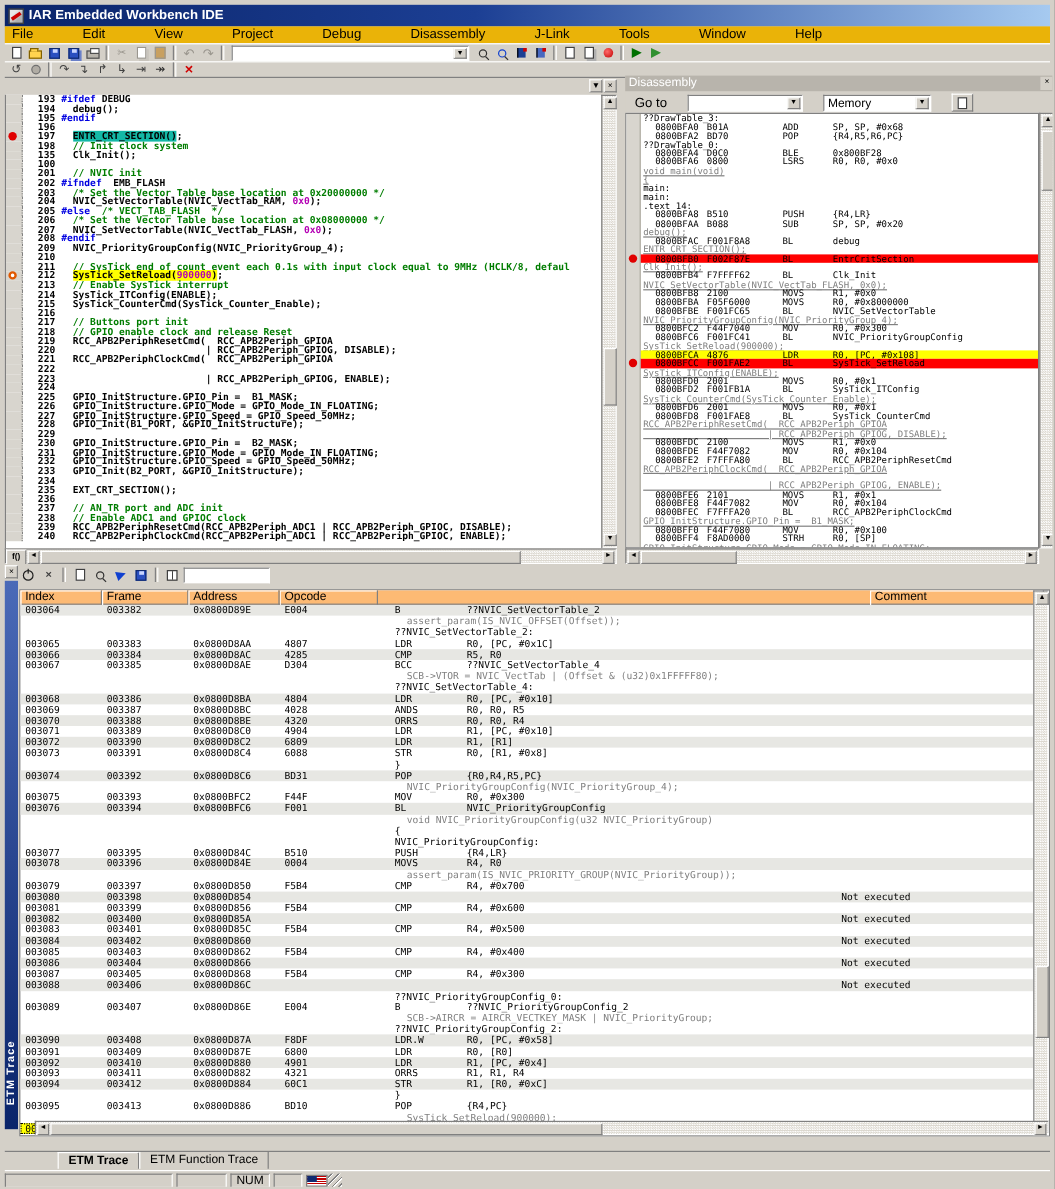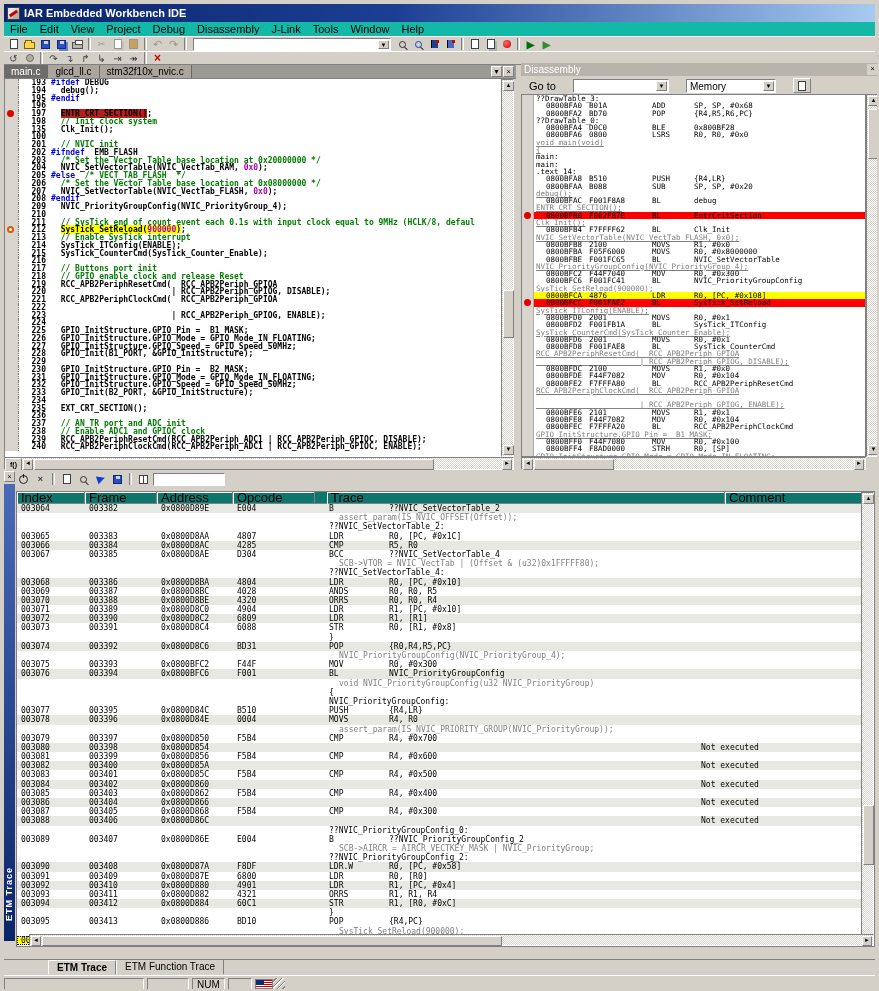--- a/index.html
+++ b/index.html
@@ -13,21 +13,21 @@
   }
   .raised { border-top:1px solid #fff; border-left:1px solid #fff; border-right:1px solid #808080; border-bottom:1px solid #808080; }
   .sunken { border-top:1px solid #808080; border-left:1px solid #808080; border-right:1px solid #fff; border-bottom:1px solid #fff; }
 
   
   #titlebar { position:absolute; left:2px; top:2px; right:2px; height:18px;
     background:linear-gradient(90deg,#0a246a 0%,#1c3f94 45%,#a6caf0 100%);
     color:#fff; font-weight:bold; display:flex; align-items:center; gap:4px; padding-left:3px; }
   #app-icon { width:13px; height:13px; background:linear-gradient(135deg,#e8e8e8 30%,#b0b0b0 70%); position:relative; border:1px solid #404040;}
   #app-icon::after{ content:""; position:absolute; left:1px; top:4px; width:9px; height:3px; background:#cc0000; transform:rotate(-35deg); }
-  #menubar { position:absolute; left:2px; top:20px; right:2px; height:14px; display:flex; background:#14b8a6; }
+  #menubar { position:absolute; left:2px; top:20px; right:2px; height:14px; display:flex; background:#eab308;gap:29px; }
   .menu-item { padding:0 6px; height:14px; line-height:14px; }
 
   .toolbar { position:absolute; left:2px; right:2px; display:flex; align-items:center; gap:1px; padding-left:2px; background:#d4d0c8; border-top:1px solid #fff; }
   #toolbar-main { top:34px; height:15px; }
   #toolbar-debug { top:49px; height:14px; border-bottom:1px solid #808080; }
   .tbtn { width:15px; height:13px; display:flex; align-items:center; justify-content:center; font-size:9px; color:#404040; position:relative; }
   .tsep { width:3px; height:12px; border-left:1px solid #808080; border-right:1px solid #fff; margin:0 2px; }
   .ticon { position:relative; }
   .i-page { width:8px; height:10px; background:#fff; border:1px solid #404040; }
   .i-folder { width:11px; height:7px; background:#ffd34e; border:1px solid #806000; position:relative; margin-top:2px;}
@@ -56,21 +56,21 @@
   .winbtn { width:11px; height:11px; background:#d4d0c8; font-size:7px; line-height:10px; text-align:center; }
   #editor-body { position:absolute; left:0; top:14px; width:497px; height:378px; background:#fff; overflow:hidden; border-left:1px solid #808080;}
   .eline { height:7.75px; white-space:pre; display:flex; }
   .egut { width:14px; flex:0 0 14px; background:#d8d5ce; border-right:1px dotted #808080; position:relative; }
   .enum { width:32px; flex:0 0 32px; text-align:right; padding-right:5px; color:#000; }
   .etext { flex:1; }
   #editor-body, .enum, .etext { font-family:"DejaVu Sans Mono","Liberation Mono",monospace; font-size:8px; font-weight:bold; line-height:7.75px; }
   .bpr { position:absolute; left:2px; top:0px; width:7px; height:7px; border-radius:50%; background:#e00000; }
   .bpo { position:absolute; left:2px; top:0px; width:7px; height:7px; border-radius:50%; border:2px solid #e05800; background:#fff; }
   .pp { color:#0000e0;margin-top:20px; } .cm { color:#007d00; } .c { color:#000; } .n { color:#b400b4; }
-  .hr { background:#b91c1c; color:#000; } .hy { background:#ffff00; color:#000; } .hyn { background:#ffff00; color:#b400b4; }
+  .hr { background:#14b8a6; color:#000; } .hy { background:#ffff00; color:#000; } .hyn { background:#ffff00; color:#b400b4; }
   .scroll { background:repeating-conic-gradient(#ffffff 0% 25%, #d9d5cc 0% 50%) 0 0/2px 2px; }
   .sc-btn { position:absolute; background:#d4d0c8; font-size:6px; text-align:center; color:#000; }
   .sc-thumb { position:absolute; background:#d4d0c8; }
   #editor-vscroll { position:absolute; left:497px; top:14px; width:13px; height:378px; }
   #editor-hscroll { position:absolute; left:0px; top:392px; width:510px; height:13px; }
   #fn-btn { position:absolute; left:0; top:0; width:17px; height:13px; font-size:7px; font-weight:bold; text-align:center; line-height:12px; background:#d4d0c8;}
 
   
   #disasm { position:absolute; left:519px; top:61px; width:358px; height:407px; background:#d4d0c8; }
   #disasm-title { position:absolute; left:0; top:0; right:0; height:13px; background:#b8b4ac; color:#fff; font-size:10px; padding-left:3px; line-height:13px; }
@@ -96,21 +96,21 @@
   #trace-strip-close { position:absolute; left:0; top:1px; width:11px; height:11px; background:#d4d0c8; font-size:7px; text-align:center; line-height:10px;}
   #trace-strip-bar { position:absolute; left:0; top:14px; width:11px; bottom:18px; background:linear-gradient(180deg,#4a6ab8,#0a246a); }
   #trace-strip-label { position:absolute; left:0; bottom:20px; width:11px; color:#fff; font-size:9px; font-weight:bold; writing-mode:vertical-rl; transform:rotate(180deg); text-align:left; letter-spacing:1px; }
   #trace-toolbar { position:absolute; left:12px; top:1px; height:16px; display:flex; align-items:center; gap:2px; }
   .i-power { width:9px; height:9px; border:1px solid #202020; border-radius:50%; position:relative;}
   .i-power::after{ content:""; position:absolute; left:3px; top:-2px; width:1px; height:4px; background:#202020;}
   .i-bluetri { width:0; height:0; border-left:8px solid #1040d0; border-top:4px solid transparent; border-bottom:4px solid transparent; transform:rotate(-20deg);}
   .i-cols { width:9px; height:9px; border:1px solid #404040; background:linear-gradient(90deg,#fff 45%,#404040 45%,#404040 55%,#fff 55%);}
   #trace-filter { width:72px; height:13px; background:#fff; border:1px solid; border-color:#808080 #fff #fff #808080; font-size:9px; }
   #trace-table { position:absolute; left:12px; top:21px; right:0px; bottom:12px; background:#fff; border:1px solid #808080; }
-  #trace-header { position:absolute; left:0; top:0; right:13px; height:12px; background:#0f766e; border-bottom:1px solid #808080; font-size:13px; }
+  #trace-header { position:absolute; left:0; top:0; right:13px; height:12px; background:#fdba74; border-bottom:1px solid #808080; font-size:10px; }
   .th { position:absolute; top:0; height:12px; line-height:12px; padding-left:4px; border-right:1px solid #808080; box-shadow:inset 1px 1px 0 #fff; }
   #trace-rows { position:absolute; left:0; top:12px; right:13px; bottom:0; overflow:hidden;
     font-family:"DejaVu Sans Mono","Liberation Mono",monospace; font-size:8px; line-height:9.2px; white-space:pre; }
   .trow { height:9.2px; position:relative; }
   .trow.shade { background:#e7e7e3; }
   .trow.sel { background:#ffff00; outline:1px dotted #000; outline-offset:-1px; }
   .tc { position:absolute; top:0; }
   .tc-i { left:4px; } .tc-f { left:72px; } .tc-a { left:144px; } .tc-o { left:220px;text-align:center; }
   .tc-m { left:312px; } .tc-p { left:372px; } .tc-c { left:684px; }
   .tc-src { left:322px; color:#808080; } .tc-lbl { left:312px; }
@@ -242,25 +242,20 @@
     <span class="tbtn ticon">
       <span style="font-size:10px;color:#303030">↠</span>
     </span>
     <span class="tsep"></span>
     <span class="tbtn ticon">
       <span class="redx">×</span>
     </span>
   </div>
 
 <div id="editor">
-  <div id="editor-tabs">
-      <span class="etab active">main.c</span>
-      <span class="etab">glcd_ll.c</span>
-      <span class="etab">stm32f10x_nvic.c</span>
-    </div>
   <div id="editor-winbtns">
     <div class="winbtn raised">▼</div>
     <div class="winbtn raised">×</div>
   </div>
   <div id="editor-body">
       <div class="eline"><span class="egut"></span><span class="enum">193</span><span class="etext"><span class="pp">#ifdef</span><span class="c"> DEBUG</span></span></div>
       <div class="eline"><span class="egut"></span><span class="enum">194</span><span class="etext"><span class="c">  debug();</span></span></div>
       <div class="eline"><span class="egut"></span><span class="enum">195</span><span class="etext"><span class="pp">#endif</span></span></div>
       <div class="eline"><span class="egut"></span><span class="enum">196</span><span class="etext"></span></div>
       <div class="eline"><span class="egut"><span class="bpr"></span></span><span class="enum">197</span><span class="etext"><span class="c">  </span><span class="hr">ENTR_CRT_SECTION()</span><span class="c">;</span></span></div>
@@ -387,21 +382,20 @@
         <span class="i-cols"></span>
       </span>
       <input id="trace-filter" style="">
     </div>
   <div id="trace-table">
     <div id="trace-header">
         <span class="th" style="left: 0px; width: 68px;">Index</span>
         <span class="th" style="left: 68px; width: 72px;">Frame</span>
         <span class="th" style="left: 140px; width: 76px;">Address</span>
         <span class="th" style="left: 216px; width: 82px;">Opcode</span>
-        <span class="th" style="left: 310px; width: 398px;">Trace</span>
         <span class="th" style="left: 708px; width: 145px;">Comment</span>
       </div>
     <div id="trace-rows"><div class="trow shade"><span class="tc tc-i">003064</span><span class="tc tc-f">003382</span><span class="tc tc-a">0x0800D89E</span><span class="tc tc-o">E004</span><span class="tc tc-m">B</span><span class="tc tc-p">??NVIC_SetVectorTable_2</span></div><div class="trow"><span class="tc tc-src">assert_param(IS_NVIC_OFFSET(Offset));</span></div><div class="trow"><span class="tc tc-lbl">??NVIC_SetVectorTable_2:</span></div><div class="trow"><span class="tc tc-i">003065</span><span class="tc tc-f">003383</span><span class="tc tc-a">0x0800D8AA</span><span class="tc tc-o">4807</span><span class="tc tc-m">LDR</span><span class="tc tc-p">R0, [PC, #0x1C]</span></div><div class="trow shade"><span class="tc tc-i">003066</span><span class="tc tc-f">003384</span><span class="tc tc-a">0x0800D8AC</span><span class="tc tc-o">4285</span><span class="tc tc-m">CMP</span><span class="tc tc-p">R5, R0</span></div><div class="trow"><span class="tc tc-i">003067</span><span class="tc tc-f">003385</span><span class="tc tc-a">0x0800D8AE</span><span class="tc tc-o">D304</span><span class="tc tc-m">BCC</span><span class="tc tc-p">??NVIC_SetVectorTable_4</span></div><div class="trow"><span class="tc tc-src">SCB-&gt;VTOR = NVIC_VectTab | (Offset &amp; (u32)0x1FFFFF80);</span></div><div class="trow"><span class="tc tc-lbl">??NVIC_SetVectorTable_4:</span></div><div class="trow shade"><span class="tc tc-i">003068</span><span class="tc tc-f">003386</span><span class="tc tc-a">0x0800D8BA</span><span class="tc tc-o">4804</span><span class="tc tc-m">LDR</span><span class="tc tc-p">R0, [PC, #0x10]</span></div><div class="trow"><span class="tc tc-i">003069</span><span class="tc tc-f">003387</span><span class="tc tc-a">0x0800D8BC</span><span class="tc tc-o">4028</span><span class="tc tc-m">ANDS</span><span class="tc tc-p">R0, R0, R5</span></div><div class="trow shade"><span class="tc tc-i">003070</span><span class="tc tc-f">003388</span><span class="tc tc-a">0x0800D8BE</span><span class="tc tc-o">4320</span><span class="tc tc-m">ORRS</span><span class="tc tc-p">R0, R0, R4</span></div><div class="trow"><span class="tc tc-i">003071</span><span class="tc tc-f">003389</span><span class="tc tc-a">0x0800D8C0</span><span class="tc tc-o">4904</span><span class="tc tc-m">LDR</span><span class="tc tc-p">R1, [PC, #0x10]</span></div><div class="trow shade"><span class="tc tc-i">003072</span><span class="tc tc-f">003390</span><span class="tc tc-a">0x0800D8C2</span><span class="tc tc-o">6809</span><span class="tc tc-m">LDR</span><span class="tc tc-p">R1, [R1]</span></div><div class="trow"><span class="tc tc-i">003073</span><span class="tc tc-f">003391</span><span class="tc tc-a">0x0800D8C4</span><span class="tc tc-o">6088</span><span class="tc tc-m">STR</span><span class="tc tc-p">R0, [R1, #0x8]</span></div><div class="trow"><span class="tc tc-lbl">}</span></div><div class="trow shade"><span class="tc tc-i">003074</span><span class="tc tc-f">003392</span><span class="tc tc-a">0x0800D8C6</span><span class="tc tc-o">BD31</span><span class="tc tc-m">POP</span><span class="tc tc-p">{R0,R4,R5,PC}</span></div><div class="trow"><span class="tc tc-src">NVIC_PriorityGroupConfig(NVIC_PriorityGroup_4);</span></div><div class="trow"><span class="tc tc-i">003075</span><span class="tc tc-f">003393</span><span class="tc tc-a">0x0800BFC2</span><span class="tc tc-o">F44F</span><span class="tc tc-m">MOV</span><span class="tc tc-p">R0, #0x300</span></div><div class="trow shade"><span class="tc tc-i">003076</span><span class="tc tc-f">003394</span><span class="tc tc-a">0x0800BFC6</span><span class="tc tc-o">F001</span><span class="tc tc-m">BL</span><span class="tc tc-p">NVIC_PriorityGroupConfig</span></div><div class="trow"><span class="tc tc-src">void NVIC_PriorityGroupConfig(u32 NVIC_PriorityGroup)</span></div><div class="trow"><span class="tc tc-lbl">{</span></div><div class="trow"><span class="tc tc-lbl">NVIC_PriorityGroupConfig:</span></div><div class="trow"><span class="tc tc-i">003077</span><span class="tc tc-f">003395</span><span class="tc tc-a">0x0800D84C</span><span class="tc tc-o">B510</span><span class="tc tc-m">PUSH</span><span class="tc tc-p">{R4,LR}</span></div><div class="trow shade"><span class="tc tc-i">003078</span><span class="tc tc-f">003396</span><span class="tc tc-a">0x0800D84E</span><span class="tc tc-o">0004</span><span class="tc tc-m">MOVS</span><span class="tc tc-p">R4, R0</span></div><div class="trow"><span class="tc tc-src">assert_param(IS_NVIC_PRIORITY_GROUP(NVIC_PriorityGroup));</span></div><div class="trow"><span class="tc tc-i">003079</span><span class="tc tc-f">003397</span><span class="tc tc-a">0x0800D850</span><span class="tc tc-o">F5B4</span><span class="tc tc-m">CMP</span><span class="tc tc-p">R4, #0x700</span></div><div class="trow shade"><span class="tc tc-i">003080</span><span class="tc tc-f">003398</span><span class="tc tc-a">0x0800D854</span><span class="tc tc-c">Not executed</span></div><div class="trow"><span class="tc tc-i">003081</span><span class="tc tc-f">003399</span><span class="tc tc-a">0x0800D856</span><span class="tc tc-o">F5B4</span><span class="tc tc-m">CMP</span><span class="tc tc-p">R4, #0x600</span></div><div class="trow shade"><span class="tc tc-i">003082</span><span class="tc tc-f">003400</span><span class="tc tc-a">0x0800D85A</span><span class="tc tc-c">Not executed</span></div><div class="trow"><span class="tc tc-i">003083</span><span class="tc tc-f">003401</span><span class="tc tc-a">0x0800D85C</span><span class="tc tc-o">F5B4</span><span class="tc tc-m">CMP</span><span class="tc tc-p">R4, #0x500</span></div><div class="trow shade"><span class="tc tc-i">003084</span><span class="tc tc-f">003402</span><span class="tc tc-a">0x0800D860</span><span class="tc tc-c">Not executed</span></div><div class="trow"><span class="tc tc-i">003085</span><span class="tc tc-f">003403</span><span class="tc tc-a">0x0800D862</span><span class="tc tc-o">F5B4</span><span class="tc tc-m">CMP</span><span class="tc tc-p">R4, #0x400</span></div><div class="trow shade"><span class="tc tc-i">003086</span><span class="tc tc-f">003404</span><span class="tc tc-a">0x0800D866</span><span class="tc tc-c">Not executed</span></div><div class="trow"><span class="tc tc-i">003087</span><span class="tc tc-f">003405</span><span class="tc tc-a">0x0800D868</span><span class="tc tc-o">F5B4</span><span class="tc tc-m">CMP</span><span class="tc tc-p">R4, #0x300</span></div><div class="trow shade"><span class="tc tc-i">003088</span><span class="tc tc-f">003406</span><span class="tc tc-a">0x0800D86C</span><span class="tc tc-c">Not executed</span></div><div class="trow"><span class="tc tc-lbl">??NVIC_PriorityGroupConfig_0:</span></div><div class="trow"><span class="tc tc-i">003089</span><span class="tc tc-f">003407</span><span class="tc tc-a">0x0800D86E</span><span class="tc tc-o">E004</span><span class="tc tc-m">B</span><span class="tc tc-p">??NVIC_PriorityGroupConfig_2</span></div><div class="trow"><span class="tc tc-src">SCB-&gt;AIRCR = AIRCR_VECTKEY_MASK | NVIC_PriorityGroup;</span></div><div class="trow"><span class="tc tc-lbl">??NVIC_PriorityGroupConfig_2:</span></div><div class="trow shade"><span class="tc tc-i">003090</span><span class="tc tc-f">003408</span><span class="tc tc-a">0x0800D87A</span><span class="tc tc-o">F8DF</span><span class="tc tc-m">LDR.W</span><span class="tc tc-p">R0, [PC, #0x58]</span></div><div class="trow"><span class="tc tc-i">003091</span><span class="tc tc-f">003409</span><span class="tc tc-a">0x0800D87E</span><span class="tc tc-o">6800</span><span class="tc tc-m">LDR</span><span class="tc tc-p">R0, [R0]</span></div><div class="trow shade"><span class="tc tc-i">003092</span><span class="tc tc-f">003410</span><span class="tc tc-a">0x0800D880</span><span class="tc tc-o">4901</span><span class="tc tc-m">LDR</span><span class="tc tc-p">R1, [PC, #0x4]</span></div><div class="trow"><span class="tc tc-i">003093</span><span class="tc tc-f">003411</span><span class="tc tc-a">0x0800D882</span><span class="tc tc-o">4321</span><span class="tc tc-m">ORRS</span><span class="tc tc-p">R1, R1, R4</span></div><div class="trow shade"><span class="tc tc-i">003094</span><span class="tc tc-f">003412</span><span class="tc tc-a">0x0800D884</span><span class="tc tc-o">60C1</span><span class="tc tc-m">STR</span><span class="tc tc-p">R1, [R0, #0xC]</span></div><div class="trow"><span class="tc tc-lbl">}</span></div><div class="trow"><span class="tc tc-i">003095</span><span class="tc tc-f">003413</span><span class="tc tc-a">0x0800D886</span><span class="tc tc-o">BD10</span><span class="tc tc-m">POP</span><span class="tc tc-p">{R4,PC}</span></div><div class="trow"><span class="tc tc-src">SysTick_SetReload(900000);</span></div><div class="trow sel"><span class="tc tc-i">003096</span><span class="tc tc-f">003414</span><span class="tc tc-a">0x0800BFCA</span><span class="tc tc-o">4876</span><span class="tc tc-m">LDR</span><span class="tc tc-p">R0, [PC, #0x108]</span></div></div>
     <div id="trace-vscroll" class="scroll sunken">
       <div class="sc-btn raised" style="left:1px;top:1px;width:11px;height:10px;">▲</div>
       <div class="sc-thumb raised" style="left:1px;bottom:80px;width:11px;height:60px;"></div>
       <div class="sc-btn raised" style="left:1px;bottom:1px;width:11px;height:10px;">▼</div>
     </div>
     <div id="trace-hscroll" class="scroll sunken">
       <div class="sc-btn raised" style="left:1px;top:1px;width:10px;height:10px;">◄</div>

